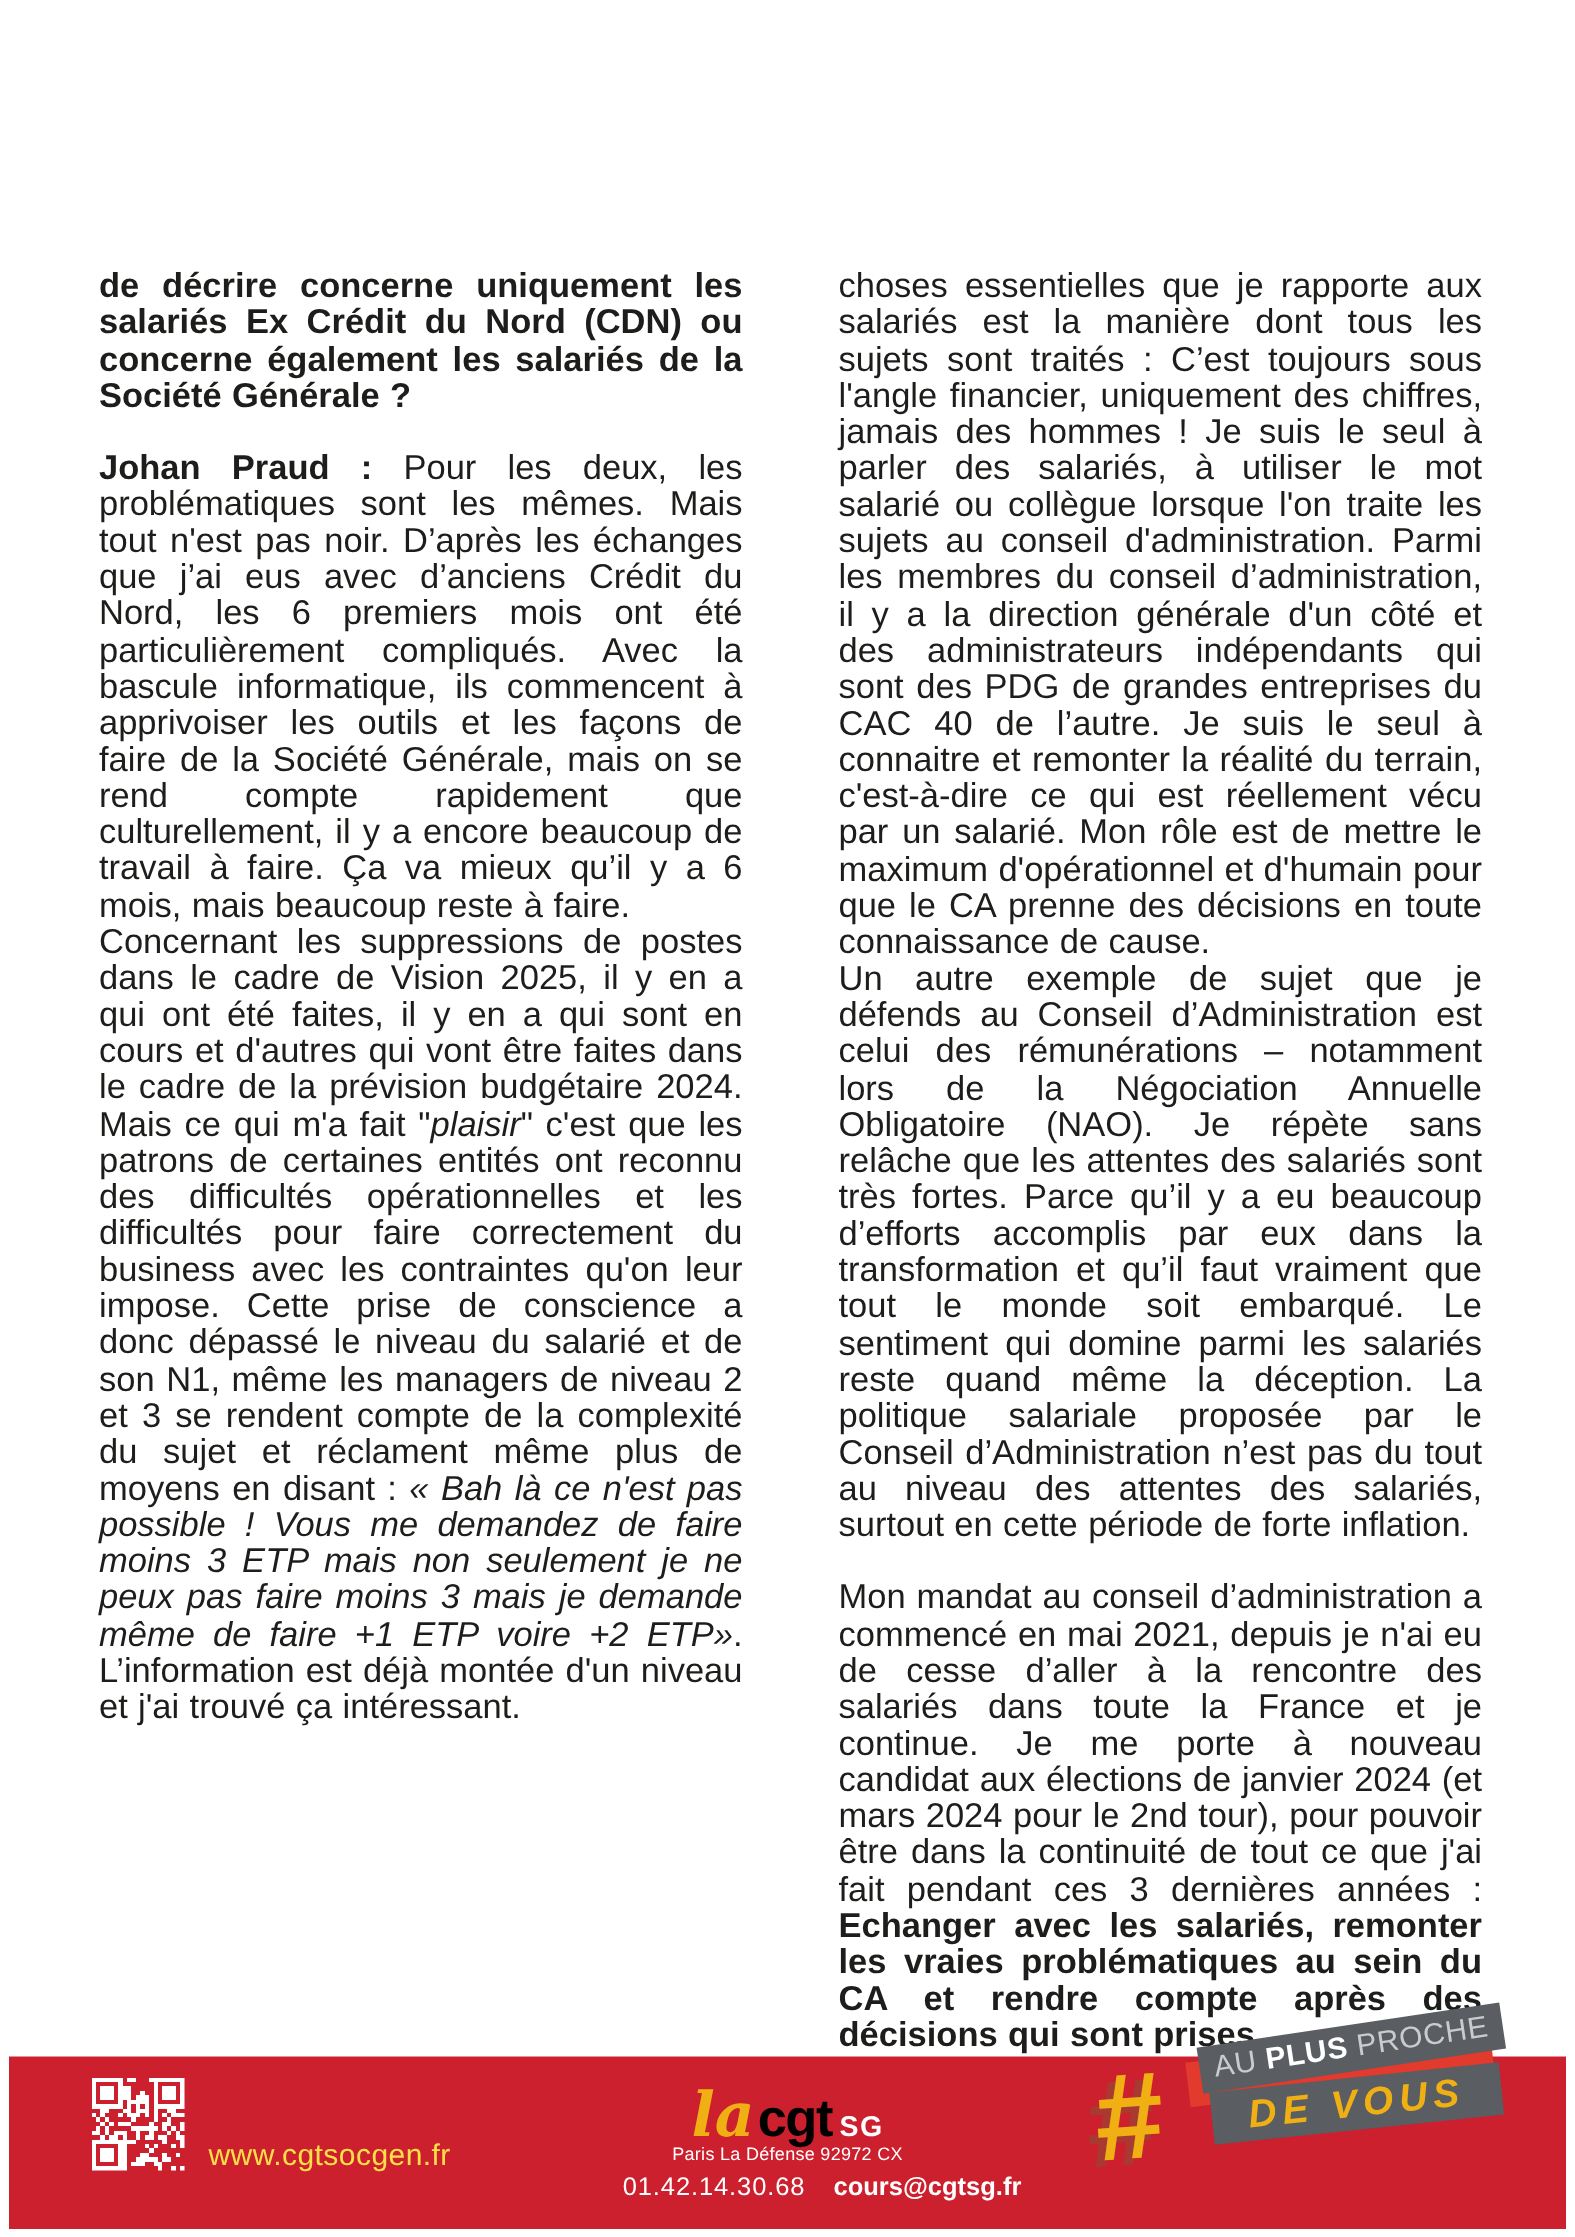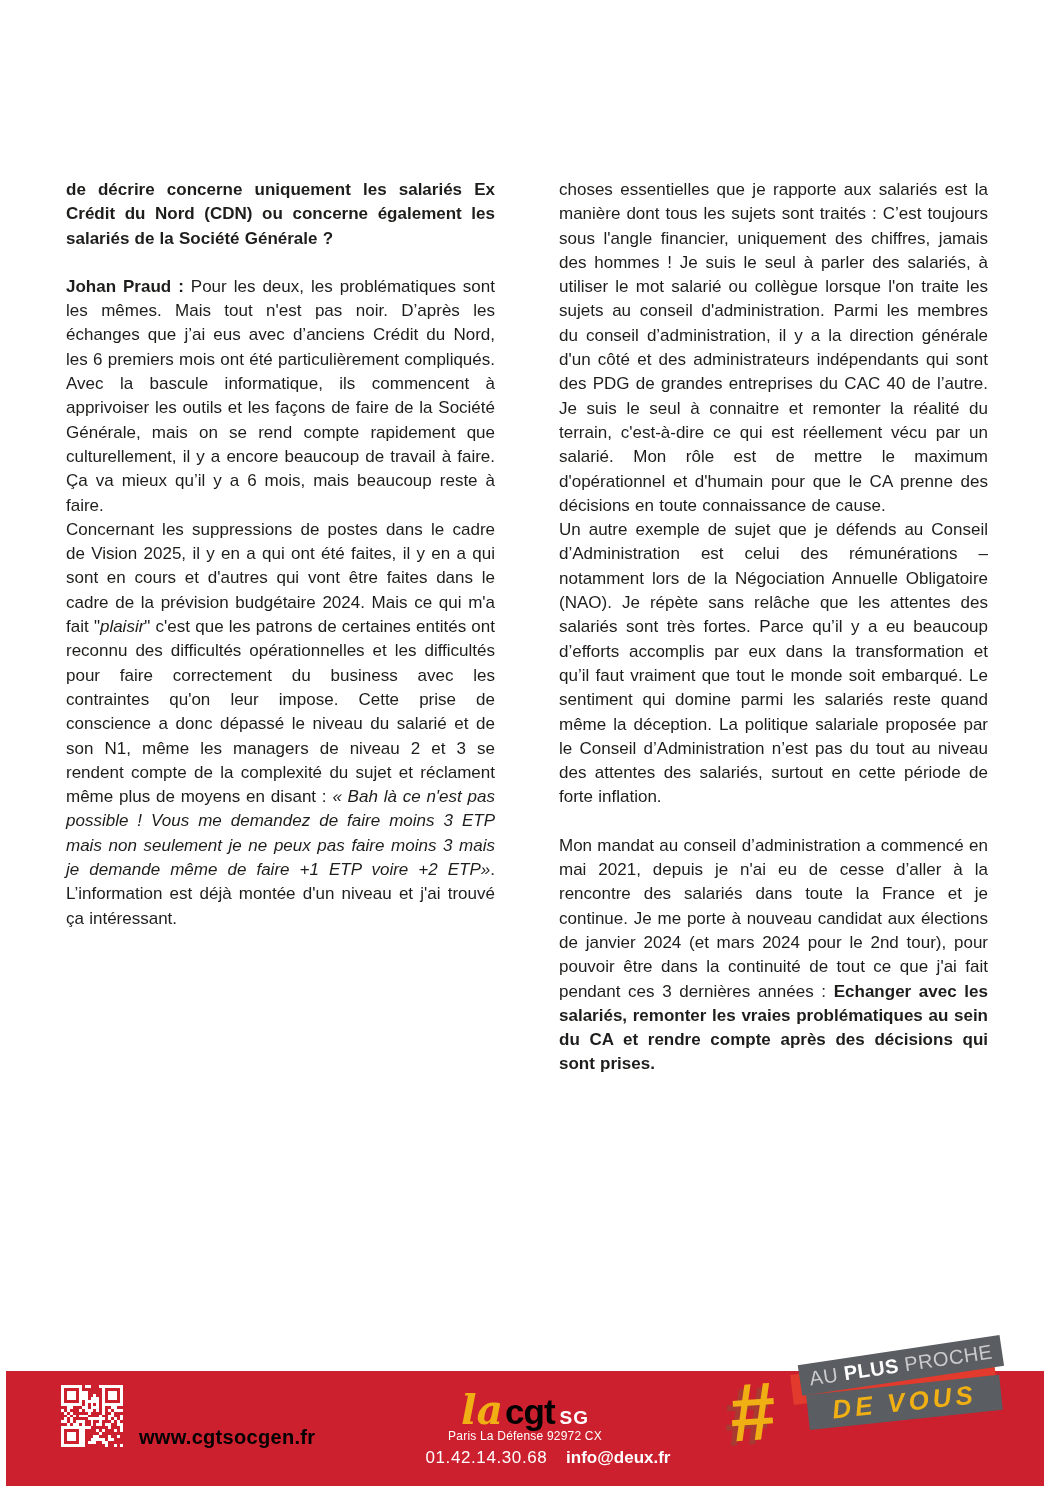--- a/index.html
+++ b/index.html
@@ -5,36 +5,36 @@
   html,body{margin:0;padding:0;}
   body{
     width:1050px;height:1491px;position:relative;overflow:hidden;
     background:#ffffff;
     font-family:"Liberation Sans","DejaVu Sans",sans-serif;
   }
   
   .columns{position:absolute;left:66px;top:178px;width:922px;display:flex;gap:64px;}
   .col{width:429px;}
   .col p{
-    margin:0;text-align:justify;font-size:17px;line-height:24.3px;
+    margin:0;text-align:justify;font-size:23px;line-height:24.3px;
     color:#1d1d1b;word-spacing:0.5px;
   }
   .col p.gap{margin-top:24px;}
   .col span.b{font-weight:bold;}
   .col span.i{font-style:italic;}
   .col span.n{font-weight:normal;}
   
   .band{
     position:absolute;left:6px;right:6px;top:1371px;height:115px;
     background:var(--red,#cc202e);
   }
   .qr{position:absolute;left:55px;top:14px;width:62px;height:62px;}
   .website{
-    position:absolute;left:133px;top:55px;color:#000000;
-    font-weight:bold;font-size:20px;letter-spacing:0.3px;text-decoration:none;
+    position:absolute;left:133px;top:55px;color:#fde047;
+    font-weight:normal;font-size:20px;letter-spacing:0.3px;text-decoration:none;
   }
   .center{
     position:absolute;left:50%;top:24px;transform:translateX(-50%);
     text-align:center;color:#ffffff;white-space:nowrap;
   }
   .logo{line-height:30px;height:32px;}
   .logo .la{
     color:var(--yellow,#f0b014);
     font-family:"DejaVu Serif","Liberation Serif",serif;
     font-style:italic;font-weight:bold;font-size:41px;margin-right:2px;
@@ -329,21 +329,21 @@
 
     <a class="website" href="#">www.cgtsocgen.fr</a>
 
     <div class="center">
       <div class="logo">
         <span class="la">la</span><span class="cgt">cgt</span><span class="sg">SG</span>
       </div>
       <div class="address">Paris La Défense 92972 CX</div>
       <div class="contact">
         <span class="phone">01.42.14.30.68</span>
-        <span class="email">info@deux.fr</span>
+        <span class="email">cours@cgtsg.fr</span>
       </div>
     </div>
 
     <div class="badge">
       <span class="hash">#</span>
       <div class="banner-echo"></div>
       <div class="banner-top">
         <span class="lt">AU</span>
         <span class="wh">PLUS</span>
         <span class="lt">PROCHE</span>

